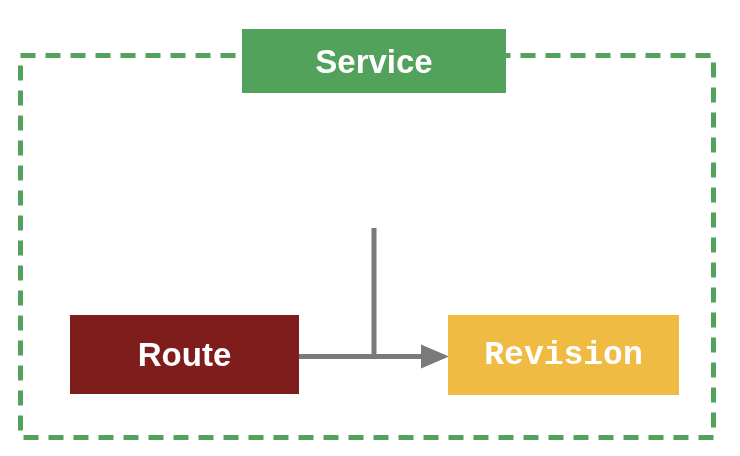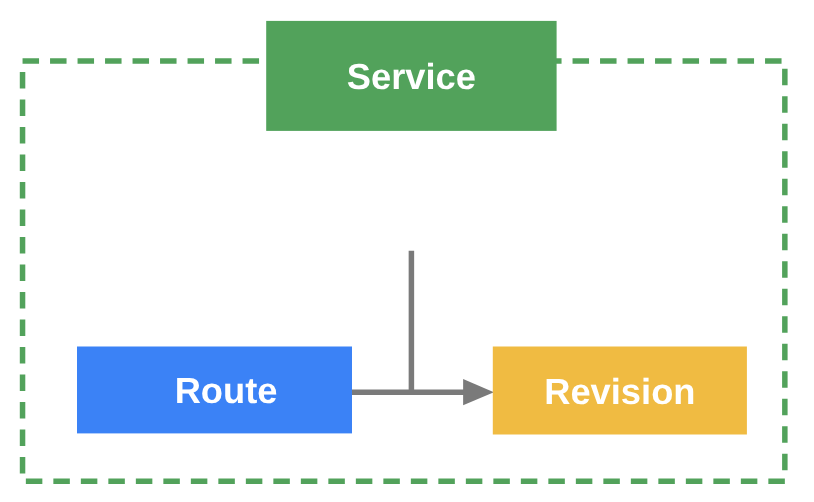--- a/index.html
+++ b/index.html
@@ -24,21 +24,21 @@
     position: absolute;
     display: flex;
     align-items: center;
     justify-content: center;
     color: #ffffff;
     font-weight: bold;
     font-size: 33px;
     line-height: 1;
     user-select: none;
   }
-  .node-service       { left: 242px; top: 19px;  width: 264px; height: 100px; }
+  .node-service       { left: 242px; top: 29px;  width: 264px; height: 64px; }
   .node-configuration { left: 242px; top: 147px; width: 264px; height: 81px; }
   .node-route         { left: 70px;  top: 315px; width: 229px; height: 79px; }
   .node-revision      { left: 448px; top: 315px; width: 231px; height: 80px; }
 </style>
 </head>
 <body>
 
 <div class="canvas">
 
   <svg class="layer" width="740" height="456" viewBox="0 0 740 456">
@@ -50,21 +50,21 @@
     <line x1="299" y1="356.5" x2="424" y2="356.5" stroke-width="5" style="stroke: rgb(122, 122, 122);"></line>
 
     <polygon points="421,344.5 449,356.5 421,368.5" style="fill: rgb(122, 122, 122);"></polygon>
   </svg>
 
   <div class="node node-service" style="background-color: rgb(82, 162, 91);">
     <span>Service</span>
   </div>
 
 
-  <div class="node node-route" style="background-color: #3b82f6; padding-left: 21px;">
+  <div class="node node-route" style="background-color: #7f1d1d;">
     <span>Route</span>
   </div>
 
-  <div class="node node-revision" style="background-color: rgb(240, 187, 66);">
+  <div class="node node-revision" style="background-color: rgb(240, 187, 66); font-family: Liberation Mono, monospace;">
     <span>Revision</span>
   </div>
 
 </div>
 
 </body></html>

